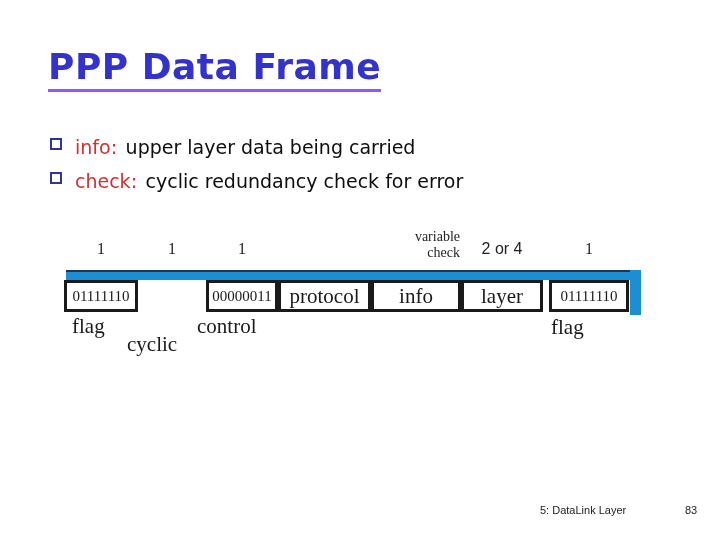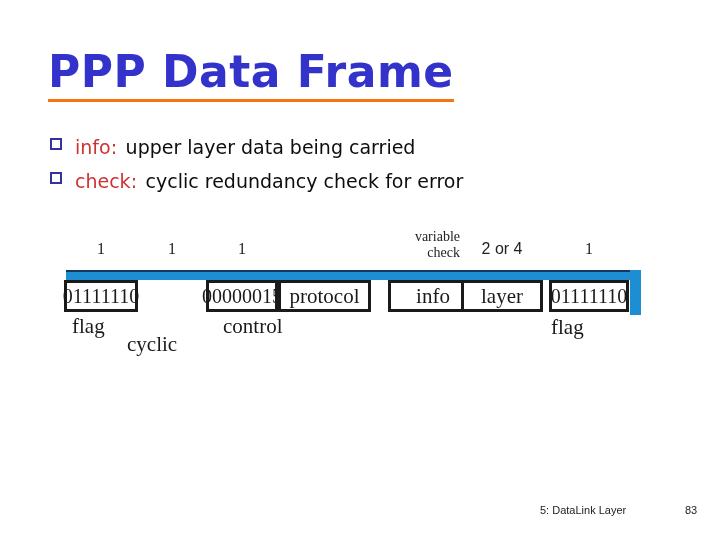--- a/index.html
+++ b/index.html
@@ -6,22 +6,22 @@
   html,body { background:#888; }
   .slide {
     position:relative; width:720px; height:540px;
     background:#ffffff; overflow:hidden;
     font-family:"DejaVu Sans", sans-serif;
     color:#111;
   }
   
   .title {
     position:absolute; left:48px; top:46px;
-    font-size:44px; font-weight:bold; color:#3333cc;
-    border-bottom:3px solid #f97316; padding-bottom:2px;
+    font-size:36px; font-weight:bold; color:#3333cc;
+    border-bottom:3px solid #8b5cf6; padding-bottom:2px;
     letter-spacing:0.5px;
   }
   
   .bullet { position:absolute; left:50px; display:flex; align-items:flex-start; }
   .bullet.b1 { top:133px; }
   .bullet.b2 { top:167px; }
   .bsq {
     display:inline-block; width:12px; height:12px;
     border:2px solid #333399; margin-top:5px; margin-right:13px;
     flex:0 0 auto; background:#fff;
@@ -48,36 +48,36 @@
   .bluestrip {
     position:absolute; left:630px; top:270px; width:11px; height:45px;
     background:#1e8ed2;
   }
   .fbox {
     position:absolute; top:280px; height:32px;
     border:3px solid #1a1a1a; background:#fff;
     display:flex; align-items:center; justify-content:center;
     font-family:"Liberation Serif", serif; color:#1a1a1a;
   }
-  .fbox.bits { font-size:20px; letter-spacing:0px; }
+  .fbox.bits { font-size:15px; letter-spacing:0px; }
   .fbox.word { font-size:21px; }
   .fb0 { left:64px;  width:74px; }
   .fb1 { left:137px; width:70px; }
   .fb2 { left:206px; width:72px; }
   .fb3 { left:278px; width:93px; }
-  .fb4 { left:388px; width:90px; }
+  .fb4 { left:371px; width:90px; }
   .fb5 { left:461px; width:82px; }
   .fb6 { left:549px; width:80px; }
   .below {
     position:absolute; font-family:"Liberation Serif", serif;
     font-size:21px; color:#1a1a1a;
   }
   .lb-flag1    { left:72px;  top:314px; }
   .lb-address  { left:127px; top:332px; }
-  .lb-control  { left:197px; top:314px;margin-left:26px; }
+  .lb-control  { left:197px; top:314px; }
   .lb-flag2    { left:551px; top:315px; }
   
   .footer-label {
     position:absolute; left:540px; top:504px;
     font-family:"Liberation Sans", sans-serif; font-size:11px; color:#222;
   }
   .footer-page {
     position:absolute; left:685px; top:504px;
     font-family:"Liberation Sans", sans-serif; font-size:11px; color:#222;
   }
@@ -113,21 +113,21 @@
       <div>variable</div>
       <div>check</div>
     </div>
     <span class="sizelbl sans sz5">2 or 4</span>
     <span class="sizelbl sz6">1</span>
 
     <div class="bluebar"></div>
     <div class="bluestrip"></div>
 
     <div class="fbox bits fb0">01111110</div>
-    <div class="fbox bits fb2">00000015</div>
+    <div class="fbox bits fb2">00000011</div>
     <div class="fbox word fb3">protocol</div>
     <div class="fbox word fb4">info</div>
     <div class="fbox word fb5">layer</div>
     <div class="fbox bits fb6">01111110</div>
 
     <span class="below lb-flag1">flag</span>
     <span class="below lb-address">cyclic</span>
     <span class="below lb-control">control</span>
     <span class="below lb-flag2">flag</span>
   </div>

